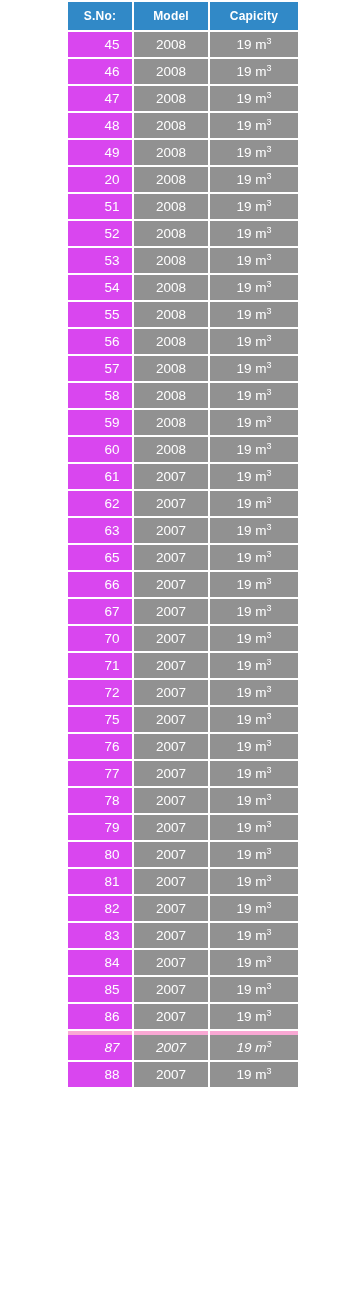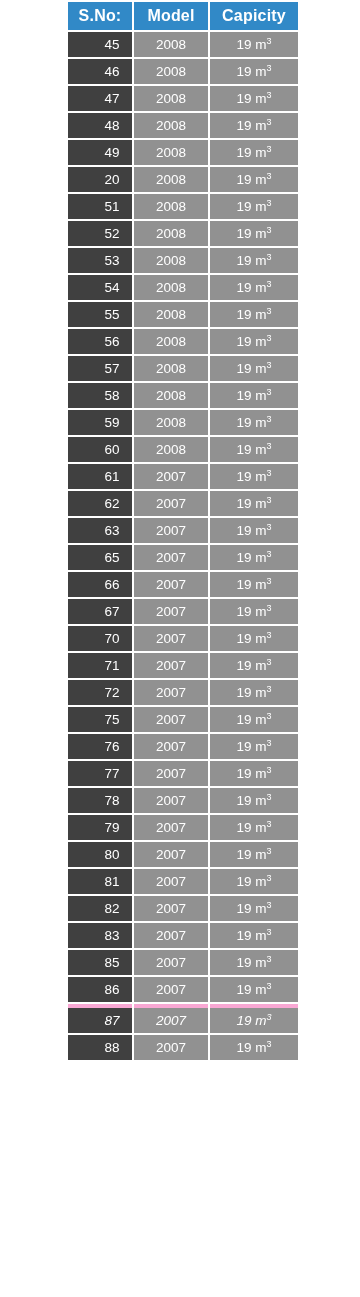--- a/index.html
+++ b/index.html
@@ -33,21 +33,21 @@
     table-layout: fixed;
   }
 
   .spec-table col.col-sno      { width: 64px; }
   .spec-table col.col-model    { width: 74px; }
   .spec-table col.col-capicity { width: 88px; }
 
   .spec-table thead th {
     background: #3189c7;
     color: #ffffff;
-    font-size: 16px;
+    font-size: 12px;
     font-weight: bold;
     letter-spacing: 0.2px;
     text-align: center;
     vertical-align: middle;
     height: 28px;
     padding: 0;
     border: 0;
     white-space: nowrap;
   }
 
@@ -57,21 +57,21 @@
     border: 0;
     text-align: center;
     vertical-align: middle;
     color: #ffffff;
     font-size: 13.5px;
     font-weight: normal;
     white-space: nowrap;
   }
 
   .spec-table tbody td.cell-sno {
-    background: #404040;
+    background: #d946ef;
     padding-left: 24px;
   }
   .spec-table tbody td.cell-model,
   .spec-table tbody td.cell-capicity {
     background: #919191;
   }
 
   
   .spec-table tbody tr.row-gap-before td {
     border-top: 4px solid #f9a8d4;
@@ -269,20 +269,25 @@
           <td class="cell-sno">82</td>
           <td class="cell-model">2007</td>
           <td class="cell-capicity"><span>19 m</span><span class="sup">3</span></td>
         </tr>
         <tr>
           <td class="cell-sno">83</td>
           <td class="cell-model">2007</td>
           <td class="cell-capicity"><span>19 m</span><span class="sup">3</span></td>
         </tr>
         <tr>
+          <td class="cell-sno">84</td>
+          <td class="cell-model">2007</td>
+          <td class="cell-capicity"><span>19 m</span><span class="sup">3</span></td>
+        </tr>
+        <tr>
           <td class="cell-sno">85</td>
           <td class="cell-model">2007</td>
           <td class="cell-capicity"><span>19 m</span><span class="sup">3</span></td>
         </tr>
         <tr>
           <td class="cell-sno">86</td>
           <td class="cell-model">2007</td>
           <td class="cell-capicity"><span>19 m</span><span class="sup">3</span></td>
         </tr>
         <tr class="row-gap-before">

